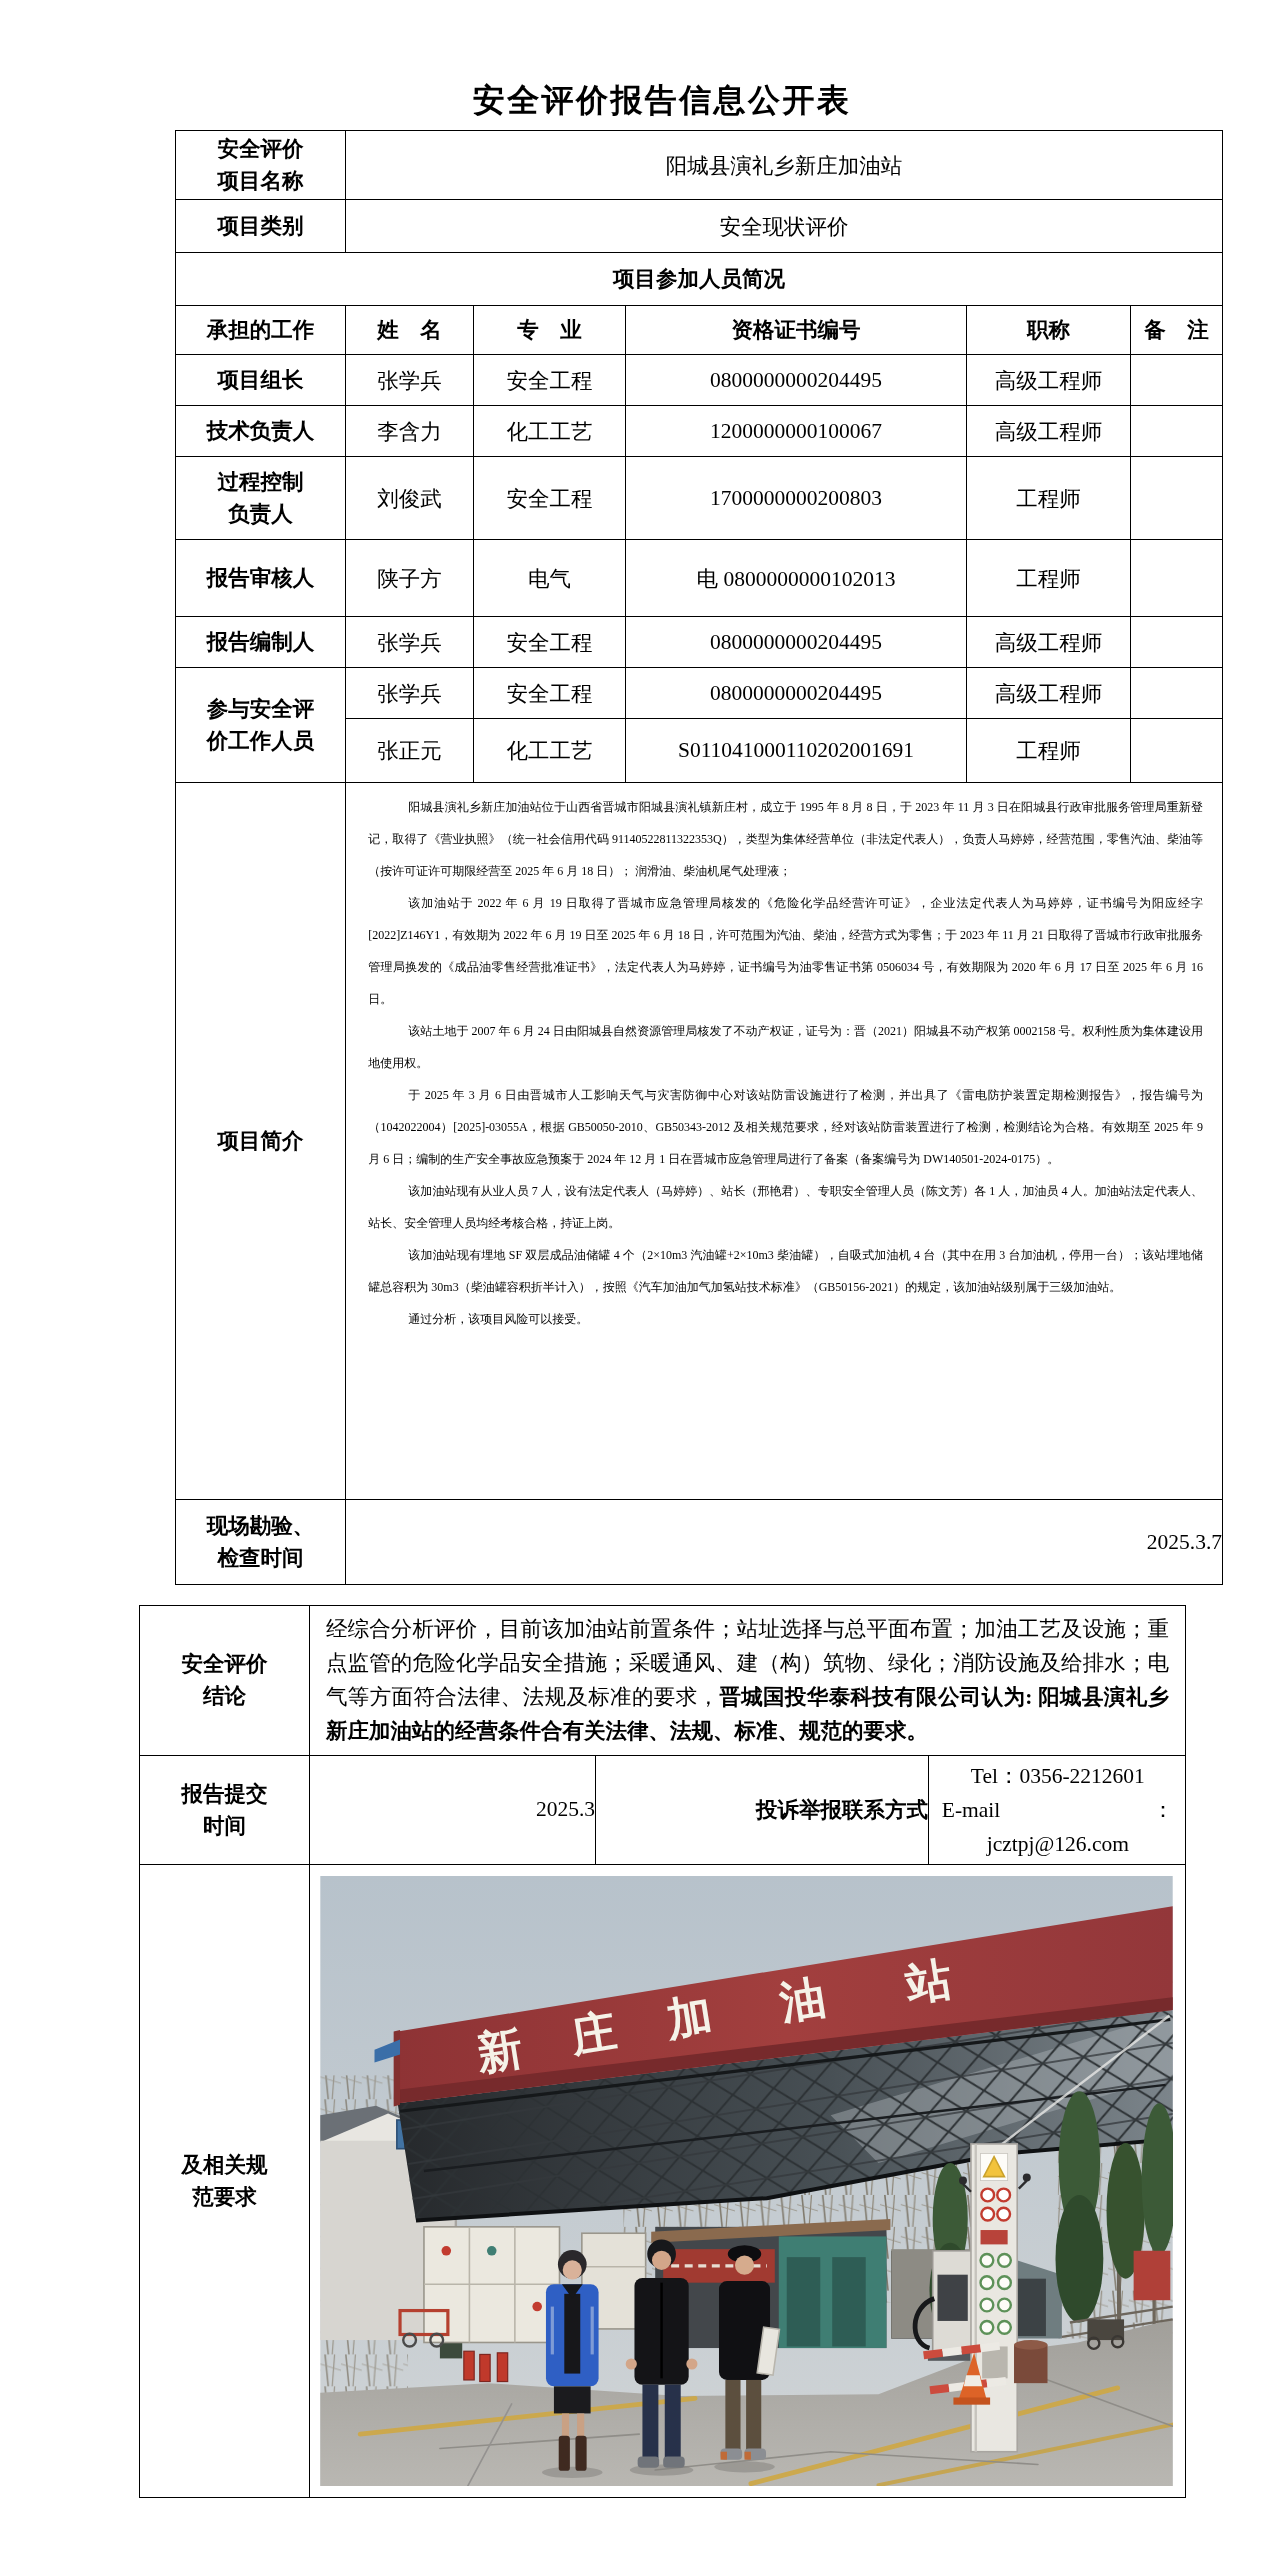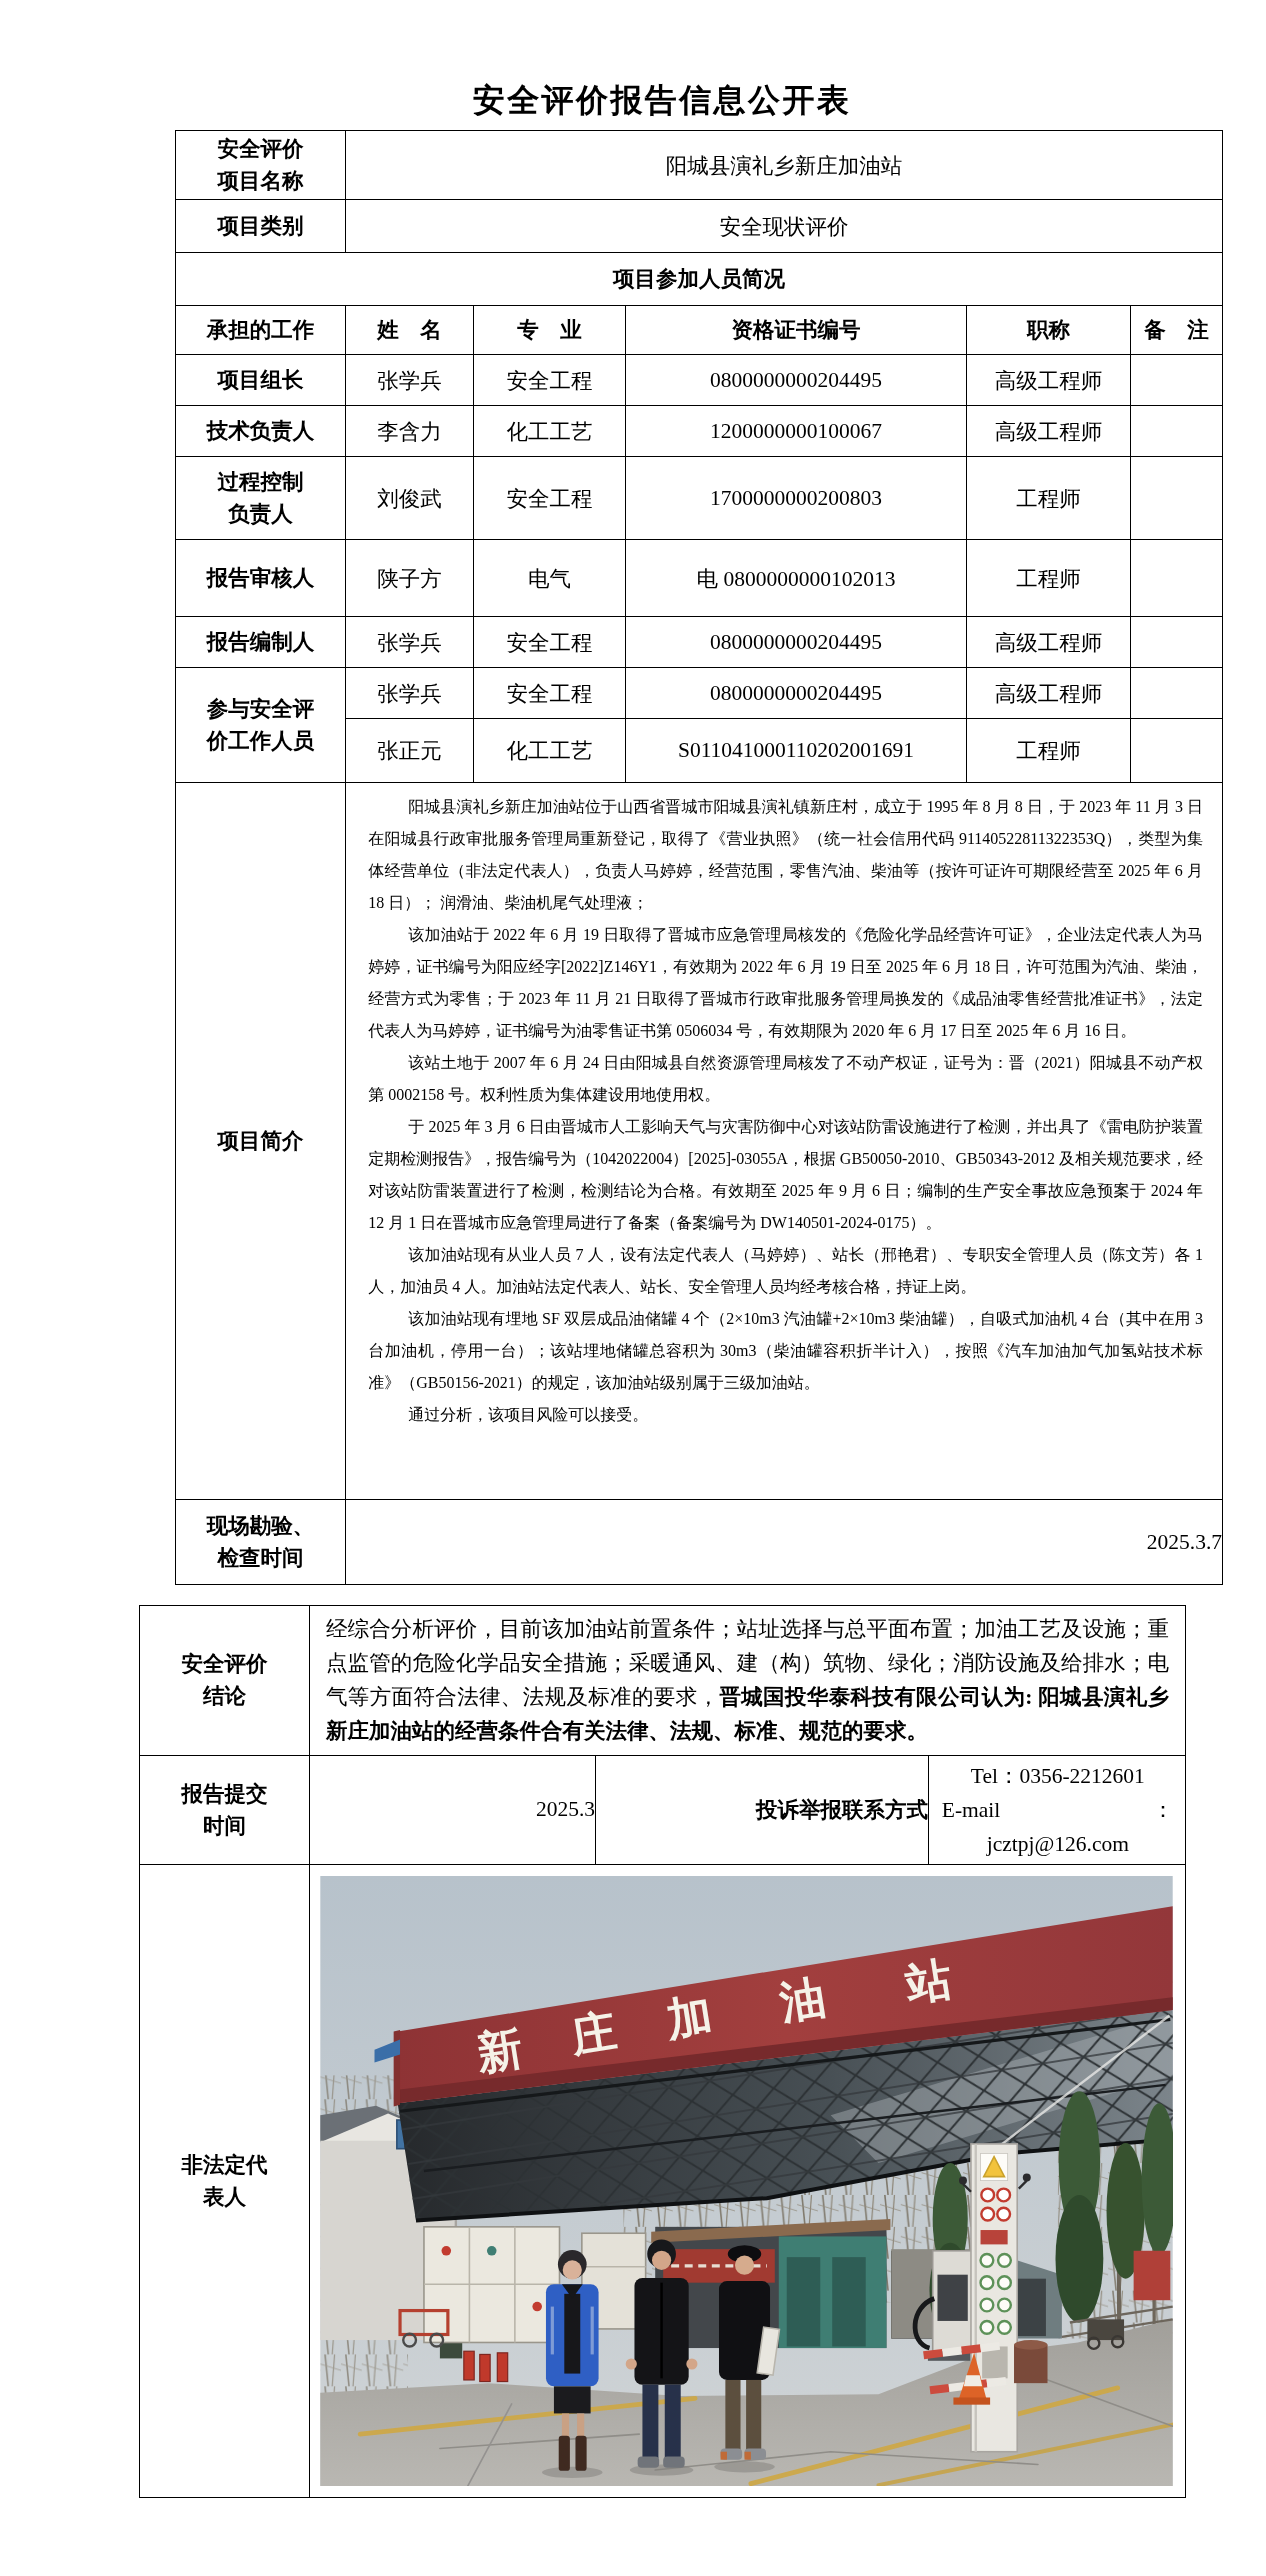--- a/index.html
+++ b/index.html
@@ -27,21 +27,21 @@
   }
   .lbl { font-weight:bold; line-height:32px; }
   .wrap { display:inline-block; }
   .w110 { width:94px; }
   .w134 { width:116px; }
   .w136 { width:120px; }
   .val  { font-weight:normal; }
   .left { text-align:right; padding-left:22.3px; }
   .summary {
     text-align:justify; vertical-align:top;
-    padding:8px 19px 0 22.3px; font-size:16px;
+    padding:8px 19px 0 22.3px; font-size:12px;
   }
   .summary p { text-indent:40px; line-height:32px; text-align:justify; }
   .concl {
     text-align:justify; vertical-align:middle;
     padding:6.4px 16px; font-size:21.5px; line-height:34px;
   }
   .concl .bold { font-weight:bold; }
   .contact {
     text-align:center; vertical-align:middle;
     padding:3.2px 11.2px 3.2px 12.8px; font-size:21.5px; line-height:34px;
@@ -183,21 +183,21 @@
       <td class="contact">
         <div>Tel：0356-2212601</div>
         <div class="row2">
           <span>E-mail</span>
           <span>：</span>
         </div>
         <div>jcztpj@126.com</div>
       </td>
     </tr>
     <tr style="height:633px">
-      <td class="lbl"><span class="wrap w110">非法定代表人</span></td>
+      <td class="lbl"><span class="wrap w110">及相关规范要求</span></td>
       <td colspan="3" class="photo-cell">
 
         <svg class="photo-svg" width="853" height="610" viewBox="0 0 1069 765" style="font-size:27px">
           <defs>
             <linearGradient id="skyGrad" x1="0" y1="0" x2="0" y2="1">
               <stop offset="0" stop-color="#b7c2cb"></stop>
               <stop offset="1" stop-color="#d0d4d6"></stop>
             </linearGradient>
             <linearGradient id="redGrad" x1="0" y1="0" x2="1" y2="0">
               <stop offset="0" stop-color="#8e3335"></stop>

